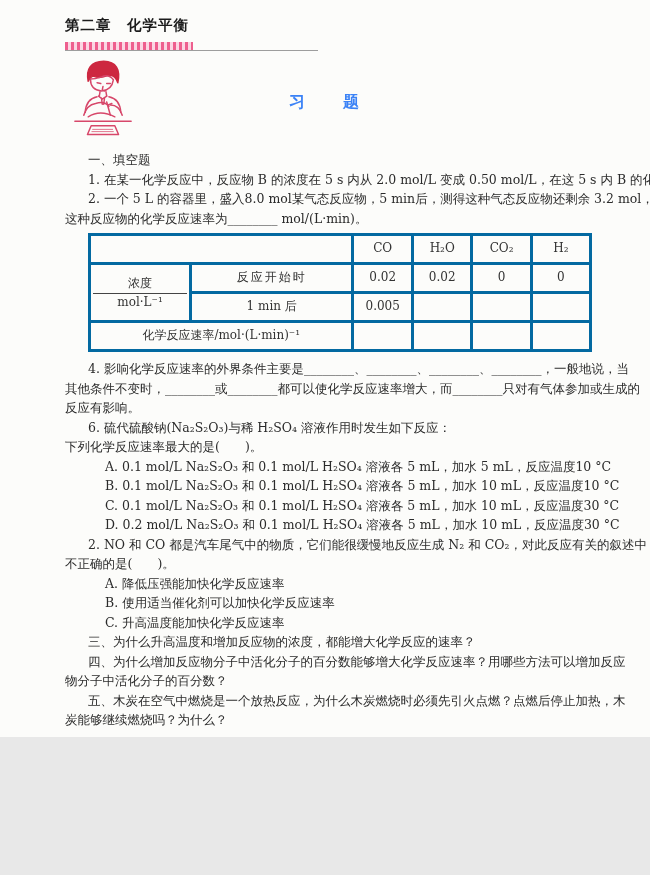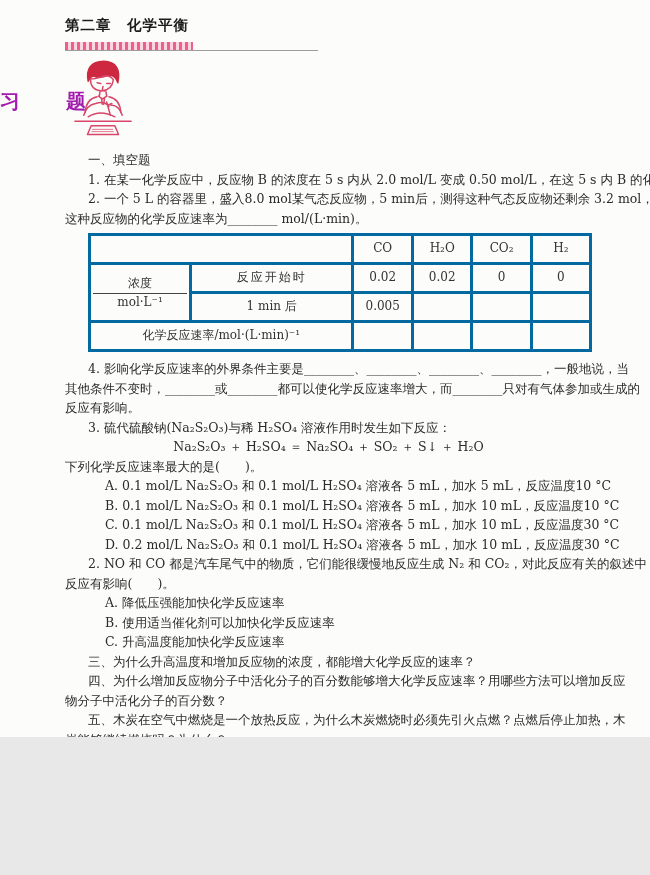--- a/index.html
+++ b/index.html
@@ -18,23 +18,23 @@
   .rule-wrap{position:absolute; top:42px; left:65px; width:253px; height:9px;}
   .rule-stripes{
     position:absolute; left:0; top:0; width:128px; height:8px;
     background:repeating-linear-gradient(90deg,#ee5f8e 0 3px,#fbd6e3 3px 6px);
   }
   .rule-line{position:absolute; left:0; bottom:0; width:253px; height:1px; background:#9d9d9d;}
   
   .kid{position:absolute; top:56px; left:66px;}
   
   .title{
-    position:absolute; top:92px; left:0; width:100%; 
+    position:absolute; top:92px; left:0; width:100%; text-align:center;
     font-family:"DejaVu Sans","Liberation Sans",sans-serif;
-    font-weight:700; font-size:20px; color:#a21caf; letter-spacing:2px;
+    font-weight:700; font-size:16px; color:#3b82f6; letter-spacing:2px;
   }
   
   .body{position:absolute; top:150px; left:65px; width:527px;}
   .ln{white-space:nowrap;}
   .ind{text-indent:23px;}
   .opt{padding-left:40px;}
   .ctr{text-align:center; white-space:nowrap;}
   
   table.conc{
     border-collapse:collapse; margin:5px 0 7px 23px;
@@ -138,29 +138,28 @@
         <td></td>
         <td></td>
       </tr>
     </tbody>
       </table>
 
     <div class="ln ind">4. 影响化学反应速率的外界条件主要是________、________、________、________，一般地说，当</div>
     <div class="ln">其他条件不变时，________或________都可以使化学反应速率增大，而________只对有气体参加或生成的</div>
     <div class="ln">反应有影响。</div>
 
-    <div class="ln ind">3. 硫代硫酸钠(Na₂S₂O₃)与稀 H₂SO₄ 溶液作用时发生如下反应：</div>
-    <div class="ctr">Na₂S₂O₃ ＋ H₂SO₄ ＝ Na₂SO₄ ＋ SO₂ ＋ S↓ ＋ H₂O</div>
+    <div class="ln ind">6. 硫代硫酸钠(Na₂S₂O₃)与稀 H₂SO₄ 溶液作用时发生如下反应：</div>
     <div class="ln">下列化学反应速率最大的是(　　)。</div>
     <div class="ln opt">A. 0.1 mol/L Na₂S₂O₃ 和 0.1 mol/L H₂SO₄ 溶液各 5 mL，加水 5 mL，反应温度10 °C</div>
     <div class="ln opt">B. 0.1 mol/L Na₂S₂O₃ 和 0.1 mol/L H₂SO₄ 溶液各 5 mL，加水 10 mL，反应温度10 °C</div>
     <div class="ln opt">C. 0.1 mol/L Na₂S₂O₃ 和 0.1 mol/L H₂SO₄ 溶液各 5 mL，加水 10 mL，反应温度30 °C</div>
     <div class="ln opt">D. 0.2 mol/L Na₂S₂O₃ 和 0.1 mol/L H₂SO₄ 溶液各 5 mL，加水 10 mL，反应温度30 °C</div>
     <div class="ln ind">2. NO 和 CO 都是汽车尾气中的物质，它们能很缓慢地反应生成 N₂ 和 CO₂，对此反应有关的叙述中</div>
-    <div class="ln">反应有影响(　　)。</div>
+    <div class="ln">不正确的是(　　)。</div>
     <div class="ln opt">A. 降低压强能加快化学反应速率</div>
     <div class="ln opt">B. 使用适当催化剂可以加快化学反应速率</div>
     <div class="ln opt">C. 升高温度能加快化学反应速率</div>
 
     <div class="ln ind">三、为什么升高温度和增加反应物的浓度，都能增大化学反应的速率？</div>
     <div class="ln ind">四、为什么增加反应物分子中活化分子的百分数能够增大化学反应速率？用哪些方法可以增加反应</div>
     <div class="ln">物分子中活化分子的百分数？</div>
     <div class="ln ind">五、木炭在空气中燃烧是一个放热反应，为什么木炭燃烧时必须先引火点燃？点燃后停止加热，木</div>
     <div class="ln">炭能够继续燃烧吗？为什么？</div>
   </div>

